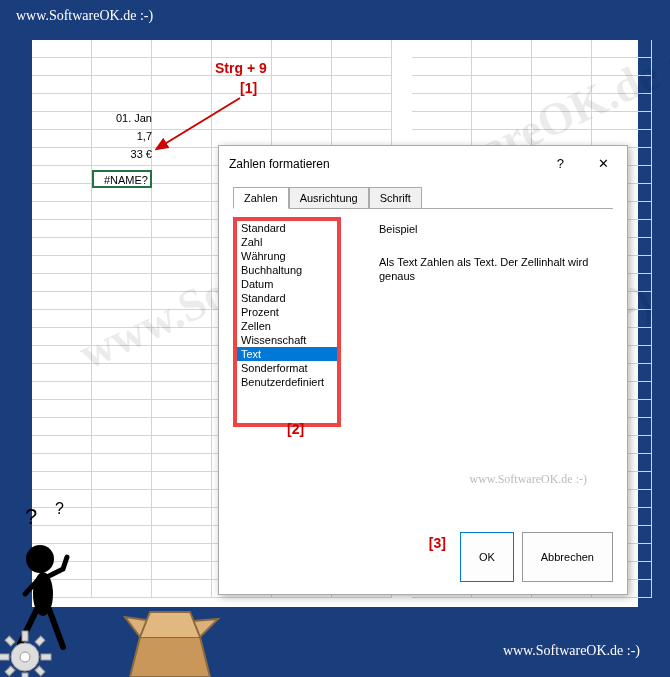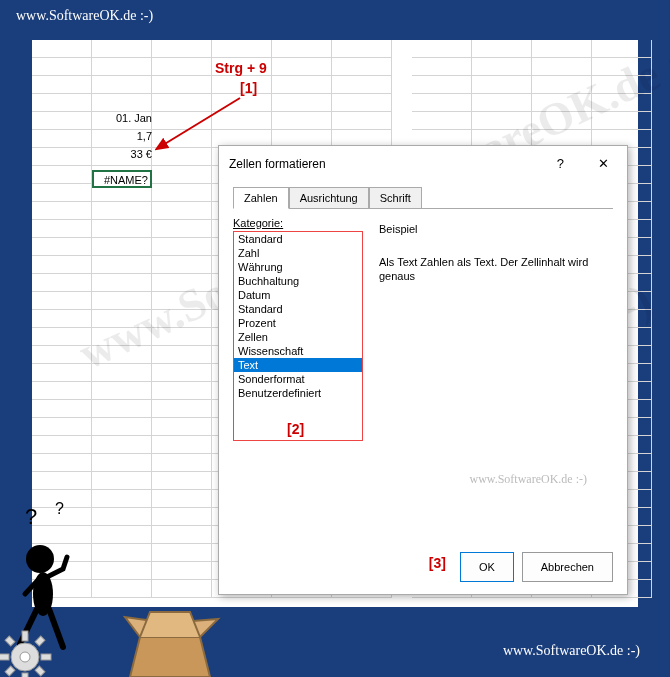--- a/index.html
+++ b/index.html
@@ -34,31 +34,31 @@
     .dialog-title { padding: 8px 10px; font-size: 12px; display: flex; justify-content: space-between; align-items: center; }
     .dialog-title-controls { display: flex; gap: 18px; font-size: 13px; }
     .dialog-close, .dialog-help { cursor: pointer; padding: 2px 8px; }
     
     .dialog-body { padding: 6px 14px 10px 14px; position: relative; height: 378px; }
     .tabs { display: flex; border-bottom: 1px solid #aaa; margin-bottom: 8px; }
     .tab { padding: 4px 10px 4px 10px; font-size: 11px; border: 1px solid #aaa; border-bottom: none; margin-right: 0px; background: #f0f0f0; position: relative; text-align: right; }
     .tab.active { background: #fff; border-bottom: 1px solid #fff; margin-bottom: -1px; }
     
     .cat-label { font-size: 11px; margin-bottom: 2px; text-decoration: underline; }
-    .cat-list { width: 130px; height: 210px; border: 1px solid #ef4444; font-size: 11px; overflow: hidden; }
+    .cat-list { width: 108px; height: 210px; border: 4px solid #ef4444; font-size: 11px; overflow: hidden; }
     .cat-item { padding: 1px 4px; cursor: pointer; }
     .cat-item.selected { background: #0078d7; color: #fff; }
     
     .sample-area { position: absolute; left: 160px; top: 42px; font-size: 11px; }
     .sample-label { margin-bottom: 20px; }
     .sample-box { border: 1px solid #ccc; padding: 4px 6px; width: 225px; margin-bottom: 14px; background: #fff; }
     .desc { width: 225px; font-size: 11px; line-height: 1.3; }
     
     .dialog-buttons { position: absolute; bottom: 12px; right: 14px; display: flex; gap: 8px; }
-    .btn { font-size: 11px; padding: 8px 18px; border: 1px solid #999; background: #fdfdfd; cursor: pointer; }
+    .btn { font-size: 11px; padding: 18px 18px; border: 1px solid #999; background: #fdfdfd; cursor: pointer; }
     .btn.primary { border: 1px solid #0078d7; }
     
     .thinker { position: absolute; left: -5px; bottom: 18px; z-index: 20; }
     .box-open { position: absolute; left: 110px; bottom: -10px; z-index: 20; }
     .gear { position: absolute; left: -5px; bottom: -10px; z-index: 21; }
     
     .diag-wm { position: absolute; font-family: "Comic Sans MS", cursive; color: rgba(0,0,0,0.08); font-size: 46px; font-weight: bold; transform: rotate(-25deg); z-index: 3; pointer-events: none; white-space: nowrap; }
     .dwm1 { top: 230px; left: 60px; }
     .dwm2 { top: 370px; left: 200px; }
     .dwm3 { top: 120px; left: 260px; }
@@ -406,33 +406,32 @@
   <defs>
       <marker id="ah" markerWidth="10" markerHeight="10" refX="2" refY="3" orient="auto">
         <path d="M0,0 L0,6 L7,3 z" fill="#c00"></path>
       </marker>
     </defs>
   <line x1="85" y1="8" x2="8" y2="55" stroke="#c00" stroke-width="2" marker-end="url(#ah)"></line>
 </svg>
 
 <div class="dialog">
   <div class="dialog-title">
-    <span>Zellen formatieren</span>
+    <span>Zahlen formatieren</span>
     <div class="dialog-title-controls">
       <span class="dialog-help">?</span>
       <span class="dialog-close">✕</span>
     </div>
   </div>
   <div class="dialog-body">
     <div class="tabs">
       <div class="tab active">Zahlen</div>
       <div class="tab">Ausrichtung</div>
       <div class="tab">Schrift</div>
     </div>
-    <div class="cat-label"><span style="text-decoration:underline">K</span>ategorie:</div>
     <div class="cat-list" id="cat-list">
         <div class="cat-item">Standard</div>
         <div class="cat-item">Zahl</div>
         <div class="cat-item">Währung</div>
         <div class="cat-item">Buchhaltung</div>
         <div class="cat-item">Datum</div>
         <div class="cat-item">Standard</div>
         <div class="cat-item">Prozent</div>
         <div class="cat-item">Zellen</div>
         <div class="cat-item">Wissenschaft</div>

